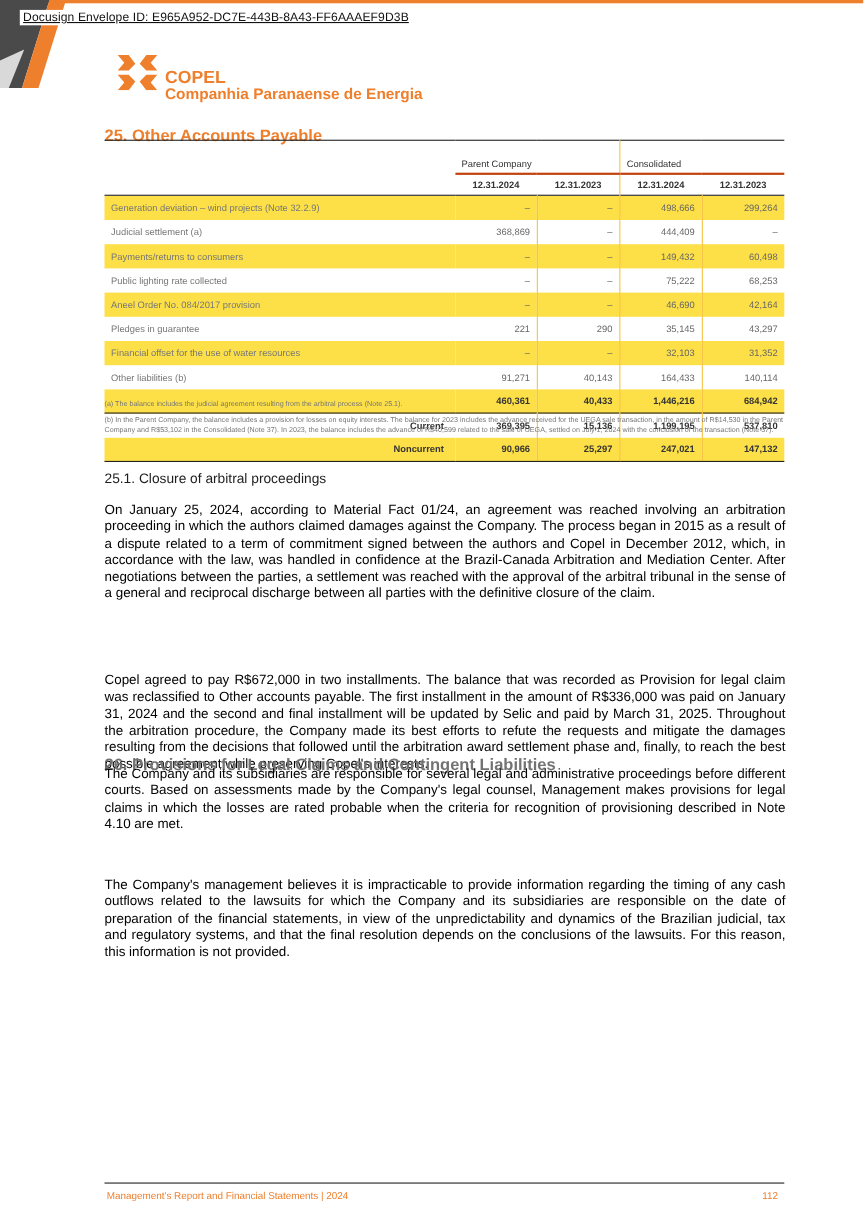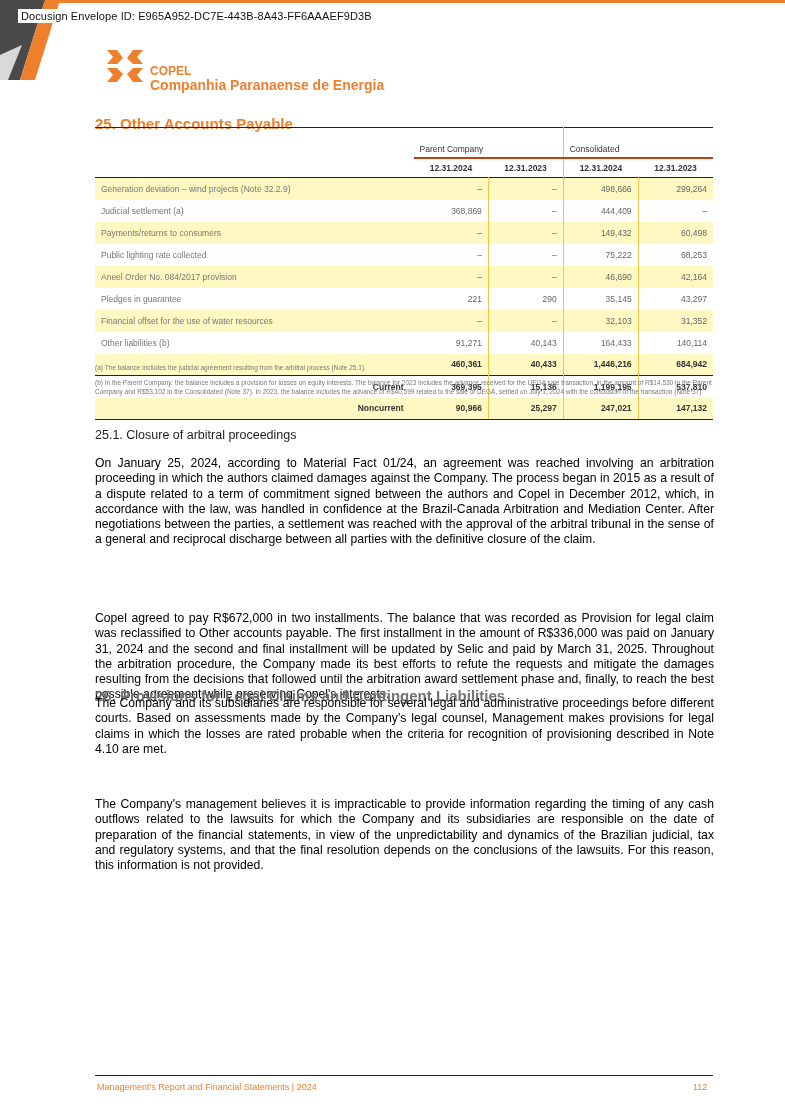--- a/index.html
+++ b/index.html
@@ -3,40 +3,40 @@
 <meta charset="utf-8">
 <style>
   * { box-sizing: border-box; margin: 0; padding: 0; }
   html, body { width: 785px; height: 1111px; background: #ffffff; overflow: hidden; }
   body { position: relative; font-family: "Liberation Sans", sans-serif; color: #1e1e1e; }
 
   .topbar { position: absolute; left: 0; top: 0; width: 785px; height: 3px; background: #ee7f2d; }
   .corner { position: absolute; left: 0; top: 0; width: 60px; height: 80px; }
   .envelope {
     position: absolute; left: 18px; top: 9px; background: #ffffff;
-    font-size: 11px; color: #111; padding: 1px 3px; letter-spacing: 0.1px;
+    font-size: 11px; color: #111; padding: 1px 3px; letter-spacing: 0.1px; text-decoration: underline;
   }
 
   .logo { position: absolute; left: 107px; top: 40px; display: flex; align-items: center; }
   .logo svg { width: 36px; height: 32px; }
   .logo-text { margin-left: 7px; color: #ee7f2d; font-weight: bold; line-height: 14px; }
-  .logo-text .l1 { font-size: 12px; margin-top: 24px; }
+  .logo-text .l1 { font-size: 16px; margin-top: 24px; }
   .logo-text .l2 { font-size: 14px; }
 
   h1.section { position: absolute; left: 95px; top: 92px; font-size: 15px; color: #ee7f2d; font-weight: bold; margin-top: 23px; }
 
   .tbl { position: absolute; left: 95px; top: 127px; width: 618px; border-collapse: collapse; font-size: 8.5px; }
   .tbl td, .tbl th { height: 22px; padding: 0 6px; }
   .tbl th { font-weight: bold; color: #333; }
   .tbl .hdr1 td { height: 30px; vertical-align: bottom; padding-bottom: 3px; text-align: left; font-size: 8.5px; color: #333; }
   .tbl .hdr2 th { height: 20px; text-align: center; border-top: 2px solid #c2410c; }
   .tbl tr.top td { border-top: 1px solid #222; }
   .tbl .num { text-align: right; width: 75px; color: #666; }
   .tbl .lbl { color: #777; text-align: left; }
-  .tbl tr.shade td { background: #fef9c3; }
+  .tbl tr.shade td { background: #fde047; }
   .tbl .vsep { border-right: 1px solid #f5c348; }
   .tbl tr.total td { font-weight: bold; color: #333; }
   .tbl tr.thick td { border-top: 1.5px solid #222; }
   .tbl tr.bottom td { border-bottom: 1.5px solid #222; }
   .tbl .right-lbl { text-align: right; color: #333; padding-right: 10px; }
 
   .notes { position: absolute; left: 95px; top: 363px; width: 620px; font-size: 6.5px; color: #777; line-height: 9px; }
   .notes p + p { margin-top: 6px; }
 
   h2.sub { position: absolute; left: 95px; top: 428px; font-size: 12.5px; font-weight: normal; color: #1e1e1e; }

